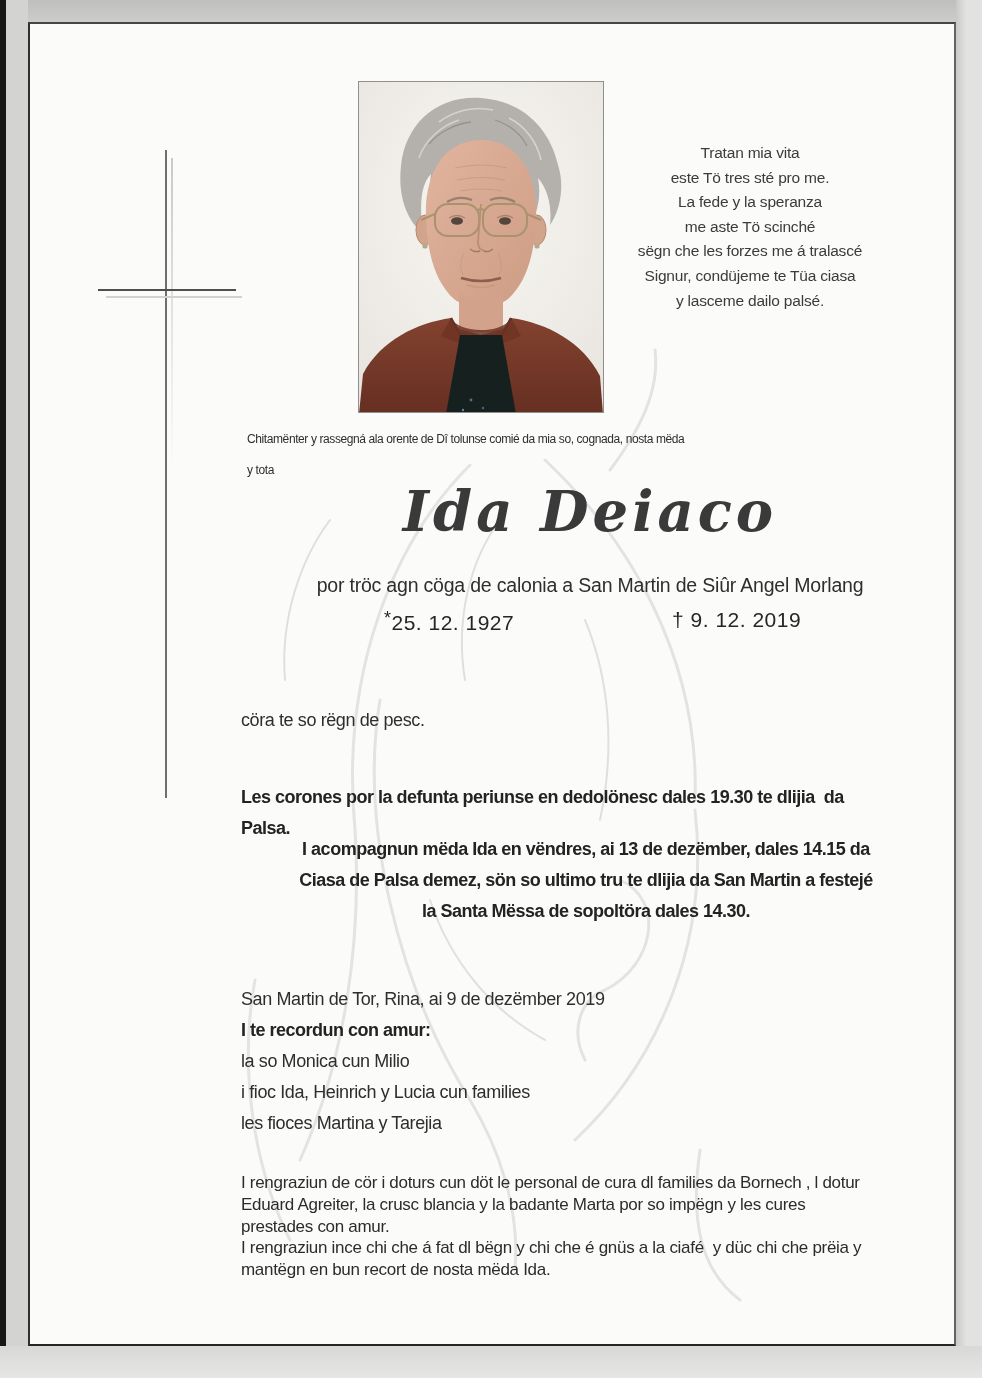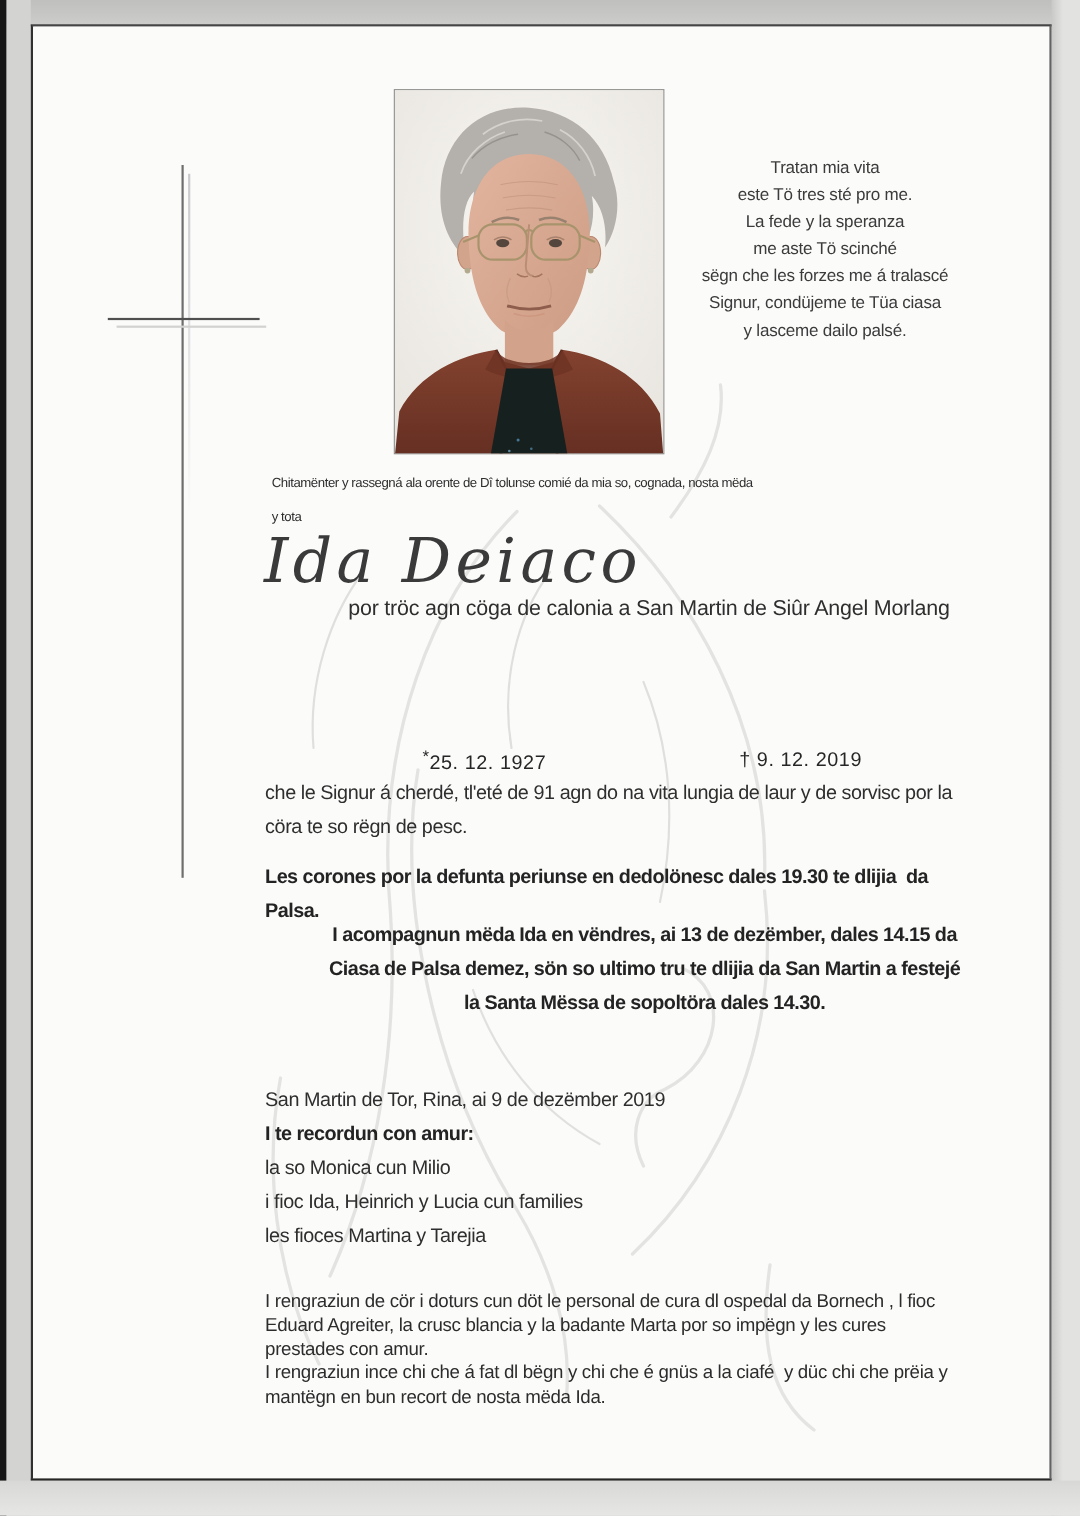--- a/index.html
+++ b/index.html
@@ -30,26 +30,26 @@
   
   .photo{position:absolute;left:358px;top:81px;width:244px;height:330px;
          border:1px solid #8f8f8d;background:#f4f2ee;}
   .photo svg{display:block;}
   
   .line{white-space:pre-wrap;}
   .poem{position:absolute;left:590px;top:141px;width:320px;text-align:center;
         font-size:15.5px;line-height:24.6px;letter-spacing:-0.2px;color:#3b3b3b;}
   .intro{position:absolute;left:247px;top:424px;width:680px;
          font-size:12px;line-height:31px;letter-spacing:-0.4px;color:#2e2e2e;}
-  .name{position:absolute;left:240px;top:478px;width:700px;text-align:left;
+  .name{position:absolute;left:240px;top:478px;width:700px;text-align:center;
         font-family:"DejaVu Serif",serif;font-style:italic;font-size:56px;
-        letter-spacing:4px;color:#3a3a3a;}
-  .subtitle{position:absolute;left:240px;top:542px;width:700px;text-align:center;
+        letter-spacing:4px;color:#3a3a3a;font-weight:bold;}
+  .subtitle{position:absolute;left:240px;top:574px;width:700px;text-align:center;
             font-size:19.5px;letter-spacing:-0.2px;color:#2e2e2e;}
-  .dates{position:absolute;top:680px;font-size:18px;letter-spacing:0.5px;color:#262626;}
+  .dates{position:absolute;top:608px;font-size:21px;letter-spacing:0.5px;color:#262626;}
   .dates .sym{font-size:0.85em;vertical-align:6px;}
   #birth{left:384px;} #death{left:672px;}
   .bodytext{position:absolute;left:241px;width:690px;
             font-size:18px;line-height:31px;letter-spacing:-0.4px;color:#2e2e2e;}
   .semibold{font-weight:700;color:#232323;letter-spacing:-0.5px;}
   #p1{top:705px;} #p2{top:782px;} #p3{top:834px;text-align:center;} #famblock{top:984px;}
   .thanks{position:absolute;left:241px;top:1172px;width:700px;
           font-size:17px;line-height:21.8px;letter-spacing:-0.3px;color:#2c2c2c;}
   .footer{position:absolute;left:240px;top:1295px;width:700px;
           font-size:15px;letter-spacing:0.2px;color:#2d2d2d;
@@ -197,21 +197,20 @@
   <div class="subtitle">por tröc agn cöga de calonia a San Martin de Siûr Angel Morlang</div>
 
   <div class="dates" id="birth">
     <span class="sym">*</span><span>25. 12. 1927</span>
   </div>
   <div class="dates" id="death">
     <span>†</span> <span>9. 12. 2019</span>
   </div>
 
   <div class="bodytext" id="p1">
-    <div class="line">che le Signur á cherdé, tl'eté de 91 agn do na vita lungia de laur y de sorvisc por la</div>
     <div class="line">cöra te so rëgn de pesc.</div>
   </div>
 
   <div class="bodytext semibold" id="p2">
     <div class="line">Les corones por la defunta periunse en dedolönesc dales 19.30 te dlijia  da</div>
     <div class="line">Palsa.</div>
   </div>
 
   <div class="bodytext semibold" id="p3">
     <div class="line">I acompagnun mëda Ida en vëndres, ai 13 de dezëmber, dales 14.15 da</div>
@@ -221,21 +220,21 @@
 
   <div class="bodytext" id="famblock">
     <div class="line">San Martin de Tor, Rina, ai 9 de dezëmber 2019</div>
     <div class="line semibold">I te recordun con amur:</div>
     <div class="line">la so Monica cun Milio</div>
     <div class="line">i fioc Ida, Heinrich y Lucia cun families</div>
     <div class="line">les fioces Martina y Tarejia</div>
   </div>
 
   <div class="thanks">
-    <div class="line">I rengraziun de cör i doturs cun döt le personal de cura dl ospedal da Bornech , l fioc</div>
+    <div class="line">I rengraziun de cör i doturs cun döt le personal de cura dl families da Bornech , l dotur</div>
     <div class="line">Eduard Agreiter, la crusc blancia y la badante Marta por so impëgn y les cures</div>
     <div class="line">prestades con amur.</div>
     <div class="line">I rengraziun ince chi che á fat dl bëgn y chi che é gnüs a la ciafé  y düc chi che prëia y</div>
     <div class="line">mantëgn en bun recort de nosta mëda Ida.</div>
   </div>
 
 
 </div>
 
 </body></html>

